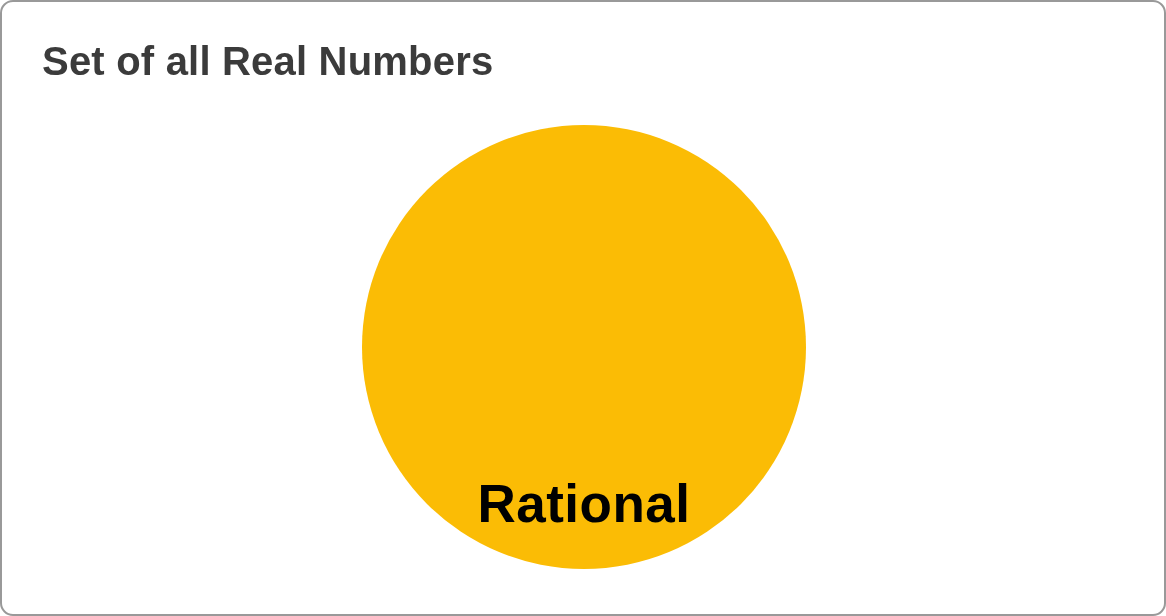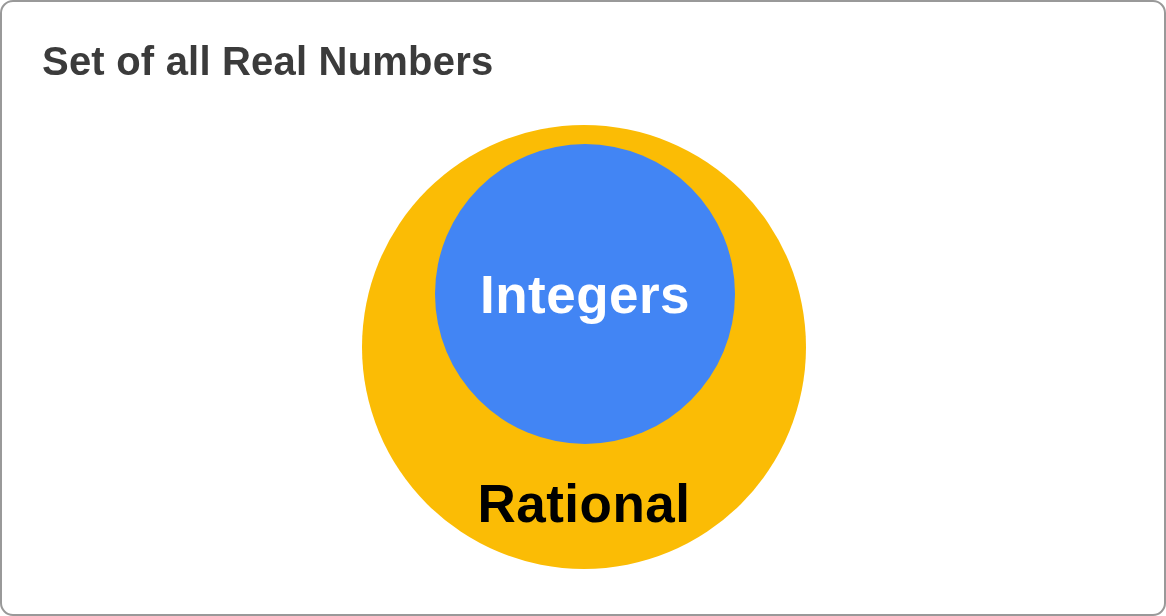--- a/index.html
+++ b/index.html
@@ -70,19 +70,16 @@
 </style>
 </head>
 <body>
 
 <div class="card" style="border-color: rgb(153, 153, 153); padding-left: 40px;">
 
   <h1 class="title" style="color: rgb(59, 59, 59);">Set of all Real Numbers</h1>
 
   <div class="circle outer-circle" style="background-color: rgb(251, 188, 5);">
 
-    <div class="circle inner-circle" style="background-color: rgb(66, 133, 244);">
-      <span class="set-label" style="color: rgb(255, 255, 255);">Integers</span>
-    </div>
 
     <div class="set-label outer-label" style="color: #000000;">Rational</div>
   </div>
 </div>
 
 </body></html>

